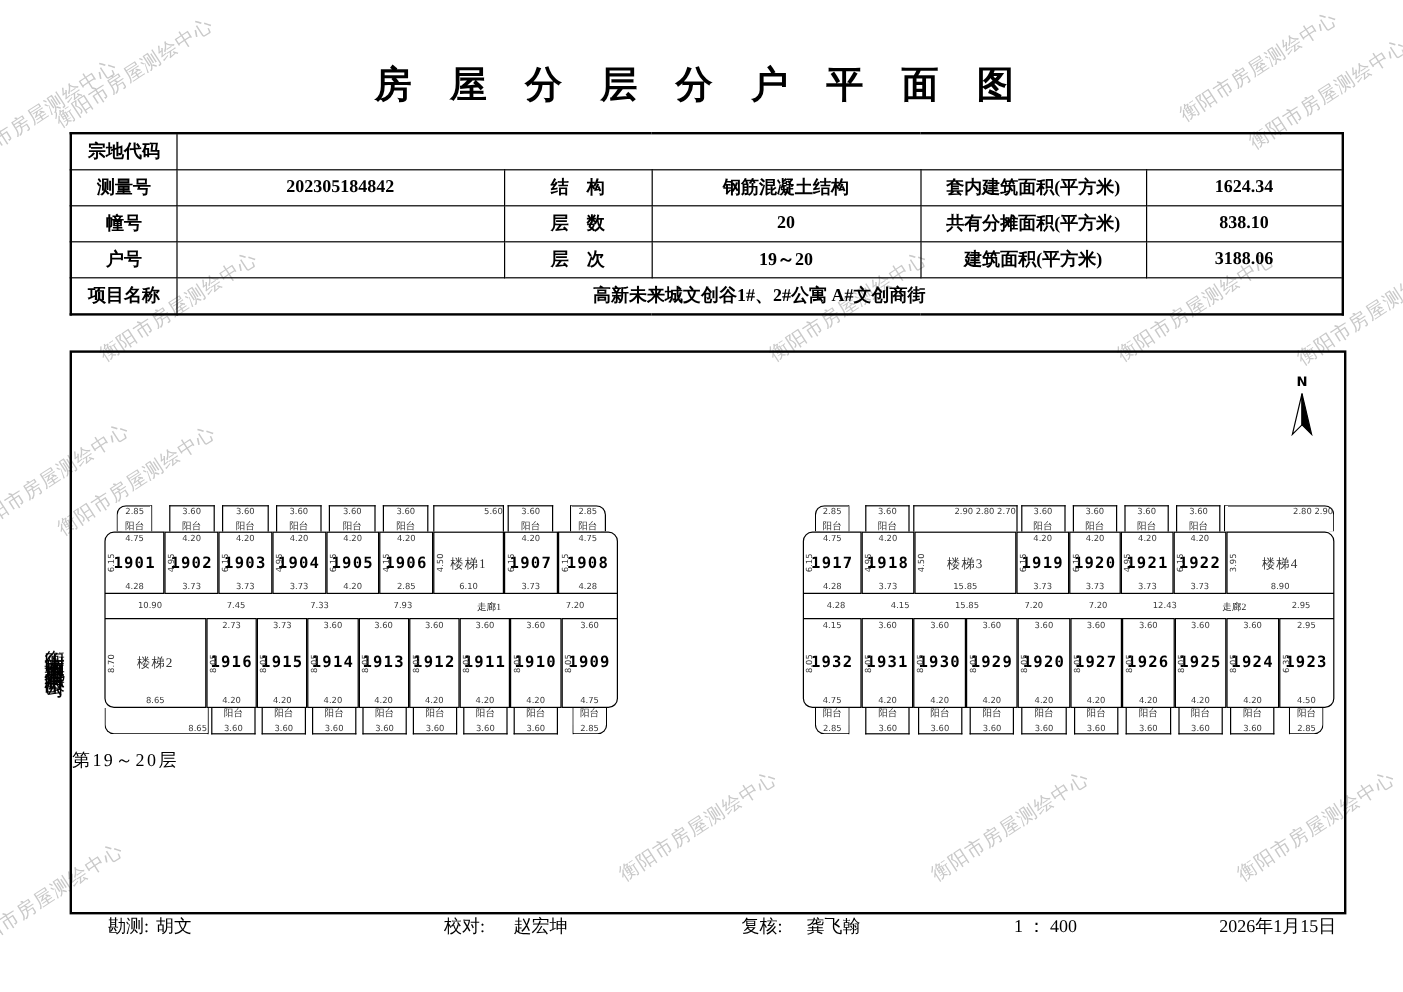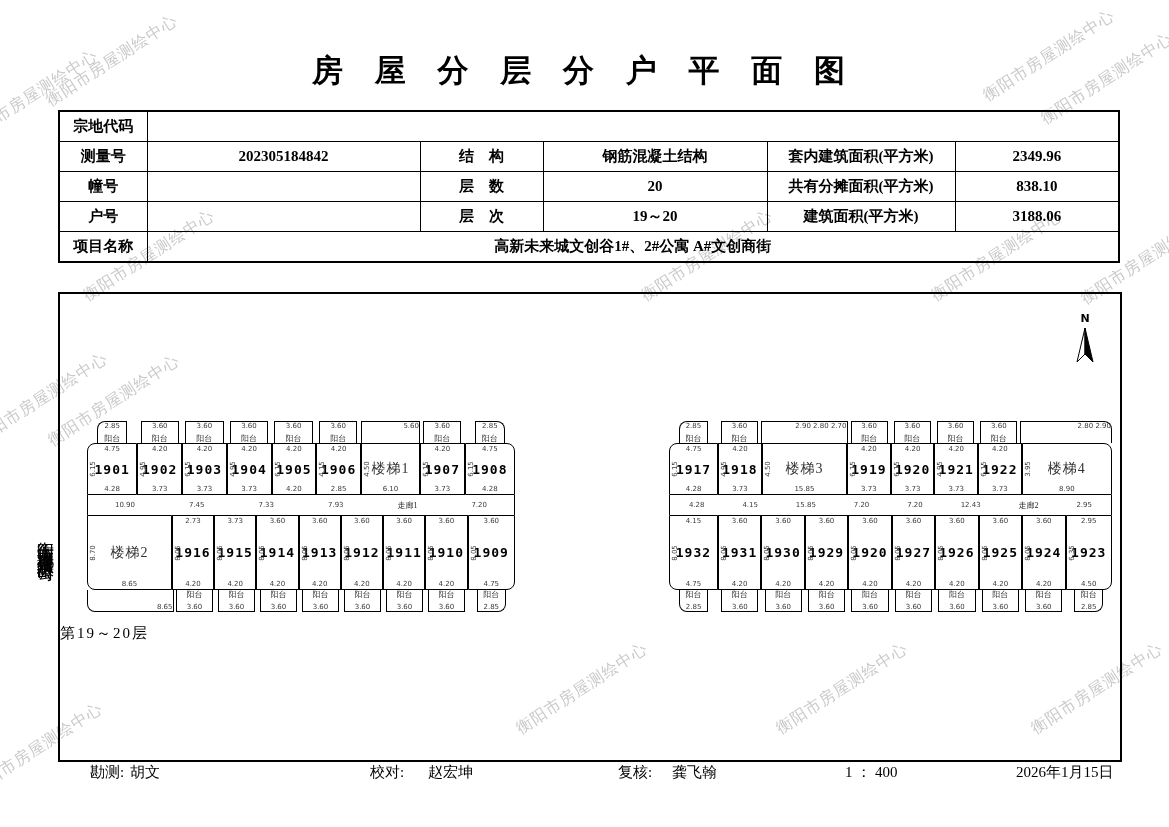--- a/index.html
+++ b/index.html
@@ -36,21 +36,21 @@
   .bslot{display:flex;justify-content:center;position:relative;}
   .balc{height:100%;border:1px solid #000;border-bottom:none;box-sizing:border-box;
         display:flex;flex-direction:column;align-items:center;justify-content:space-between;}
   .brow.bot .balc{border:1px solid #000;border-top:none;flex-direction:column-reverse;}
   .stair-top{width:100%;height:100%;border:1px solid #000;border-bottom:none;box-sizing:border-box;
              display:flex;justify-content:flex-end;align-items:flex-start;}
   .brow.bot .stair-top{border:1px solid #000;border-top:none;align-items:flex-end;}
   .cell{position:relative;border:1px solid #000;box-sizing:border-box;
         display:flex;align-items:center;justify-content:center;}
   .no{font-family:"DejaVu Sans Mono",monospace;font-weight:bold;font-size:13px;letter-spacing:1px;}
-  .slabel{font-size:14px;color:#333;letter-spacing:1px;}
+  .slabel{font-size:11px;color:#333;letter-spacing:1px;}
   .sdim,.dim{font-size:7px;color:#3a3a3a;font-family:"DejaVu Sans",sans-serif;line-height:8px;}
   .blabel{font-size:8px;color:#333;line-height:9px;}
   .clabel{font-size:8px;color:#222;}
   .dim.top{position:absolute;top:1px;left:0;right:0;text-align:center;}
   .dim.bot{position:absolute;bottom:1px;left:0;right:0;text-align:center;}
   .dim.side{position:absolute;left:-9px;top:50%;width:28px;text-align:center;
             transform:translateY(-50%) rotate(-90deg);}
   .urow.top .cell:first-child{border-top-left-radius:8px;}
   .urow.top .cell:last-child{border-top-right-radius:8px;}
   .urow.bot .cell:first-child{border-bottom-left-radius:8px;}
@@ -101,21 +101,21 @@
       <tr>
     <td class="lbl">宗地代码</td>
     <td colspan="5"></td>
   </tr>
   <tr>
     <td class="lbl">测量号</td>
     <td>202305184842</td>
     <td class="lbl">结　构</td>
     <td>钢筋混凝土结构</td>
     <td class="lbl">套内建筑面积(平方米)</td>
-    <td>2349.96</td>
+    <td>1624.34</td>
   </tr>
   <tr>
     <td class="lbl">幢号</td>
     <td></td>
     <td class="lbl">层　数</td>
     <td>20</td>
     <td class="lbl">共有分摊面积(平方米)</td>
     <td>838.10</td>
   </tr>
   <tr>

